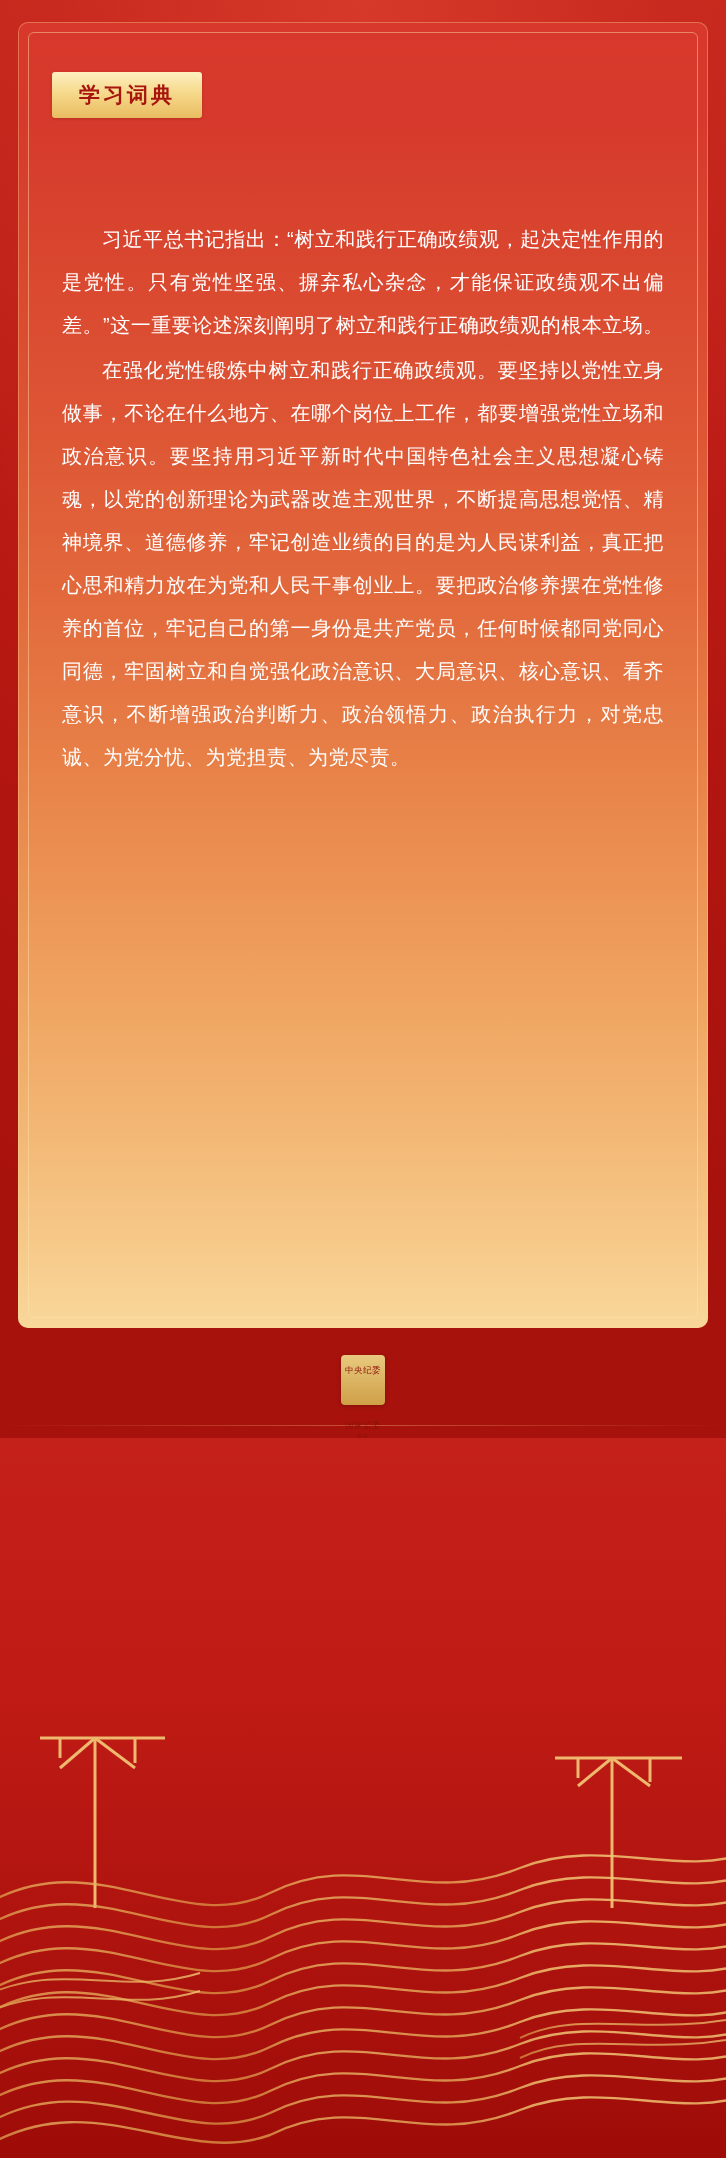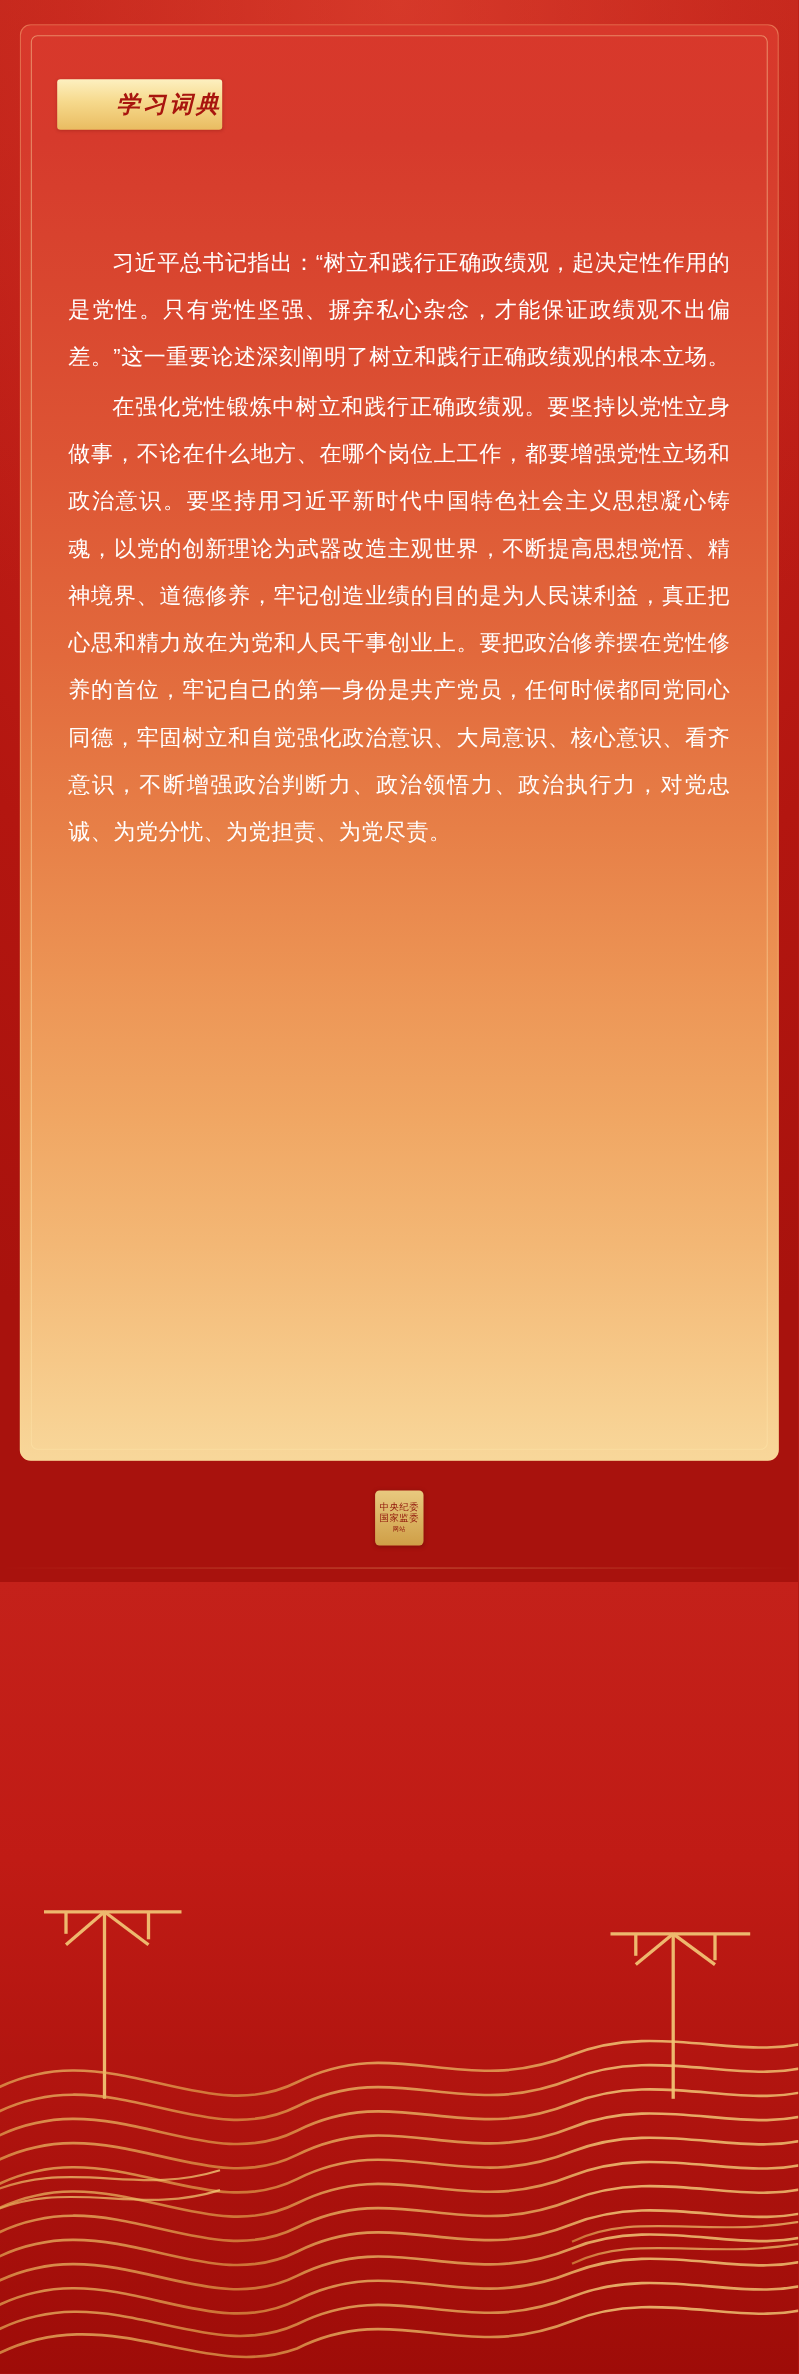--- a/index.html
+++ b/index.html
@@ -68,23 +68,22 @@
   .tag {
     position: absolute;
     left: 34px;
     top: 50px;
     width: 150px;
     height: 46px;
     background: linear-gradient(180deg, #fdf0c0 0%, #f6d98c 45%, #e9bc61 100%);
     border-radius: 3px;
     display: flex;
     align-items: center;
-    justify-content: flex-end;
+    justify-content: center;
     box-shadow: 0 1px 3px rgba(90,10,0,0.25);
-    font-style: italic;
   }
   .tag span {
     color: #a8150e;
     font-size: 21px;
     font-weight: bold;
     letter-spacing: 3px;
     font-family: "Liberation Serif", serif;
   }
 
   
@@ -136,20 +135,21 @@
     display: flex;
     flex-direction: column;
     align-items: center;
     justify-content: center;
     box-shadow: 0 1px 4px rgba(80,10,0,0.4);
   }
   .seal .l1, .seal .l2, .seal .l3 {
     color: #8e1108;
     font-family: "Liberation Serif", serif;
     line-height: 1.15;
+    margin-top: 45px;
   }
   .seal .l1 { font-size: 8.5px; letter-spacing: 0.5px;}
   .seal .l2 { font-size: 8.5px; letter-spacing: 0.5px;}
   .seal .l3 { font-size: 5.5px; margin-top: 2px; letter-spacing: 0.5px;}
 
   
   .bottom {
     position: absolute;
     left: 0;
     right: 0;

